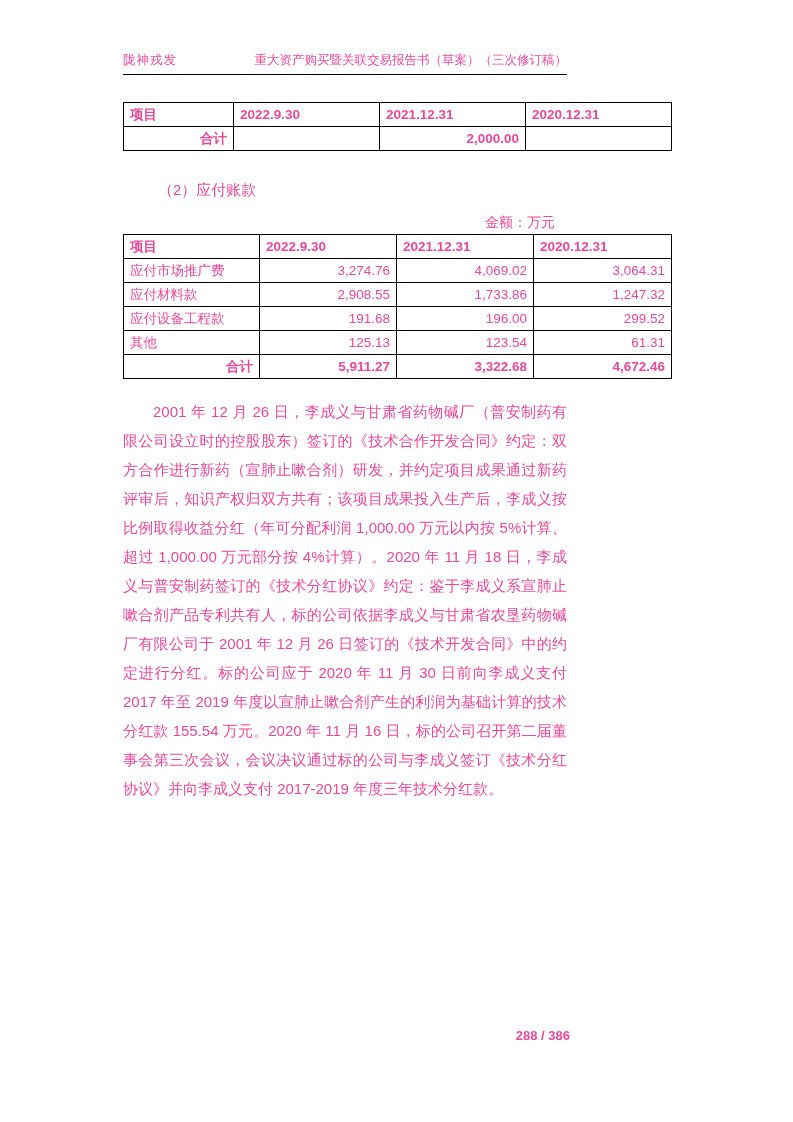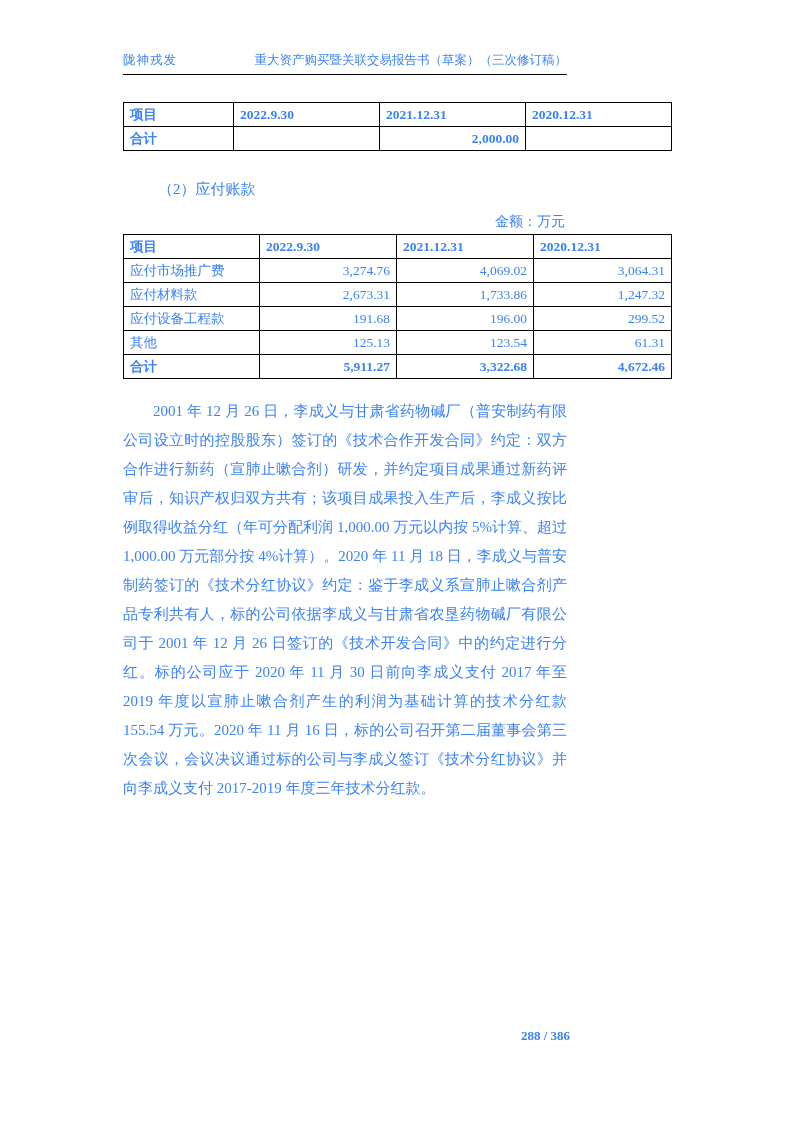--- a/index.html
+++ b/index.html
@@ -5,22 +5,22 @@
   html, body {
     margin: 0;
     padding: 0;
     background: #ffffff;
   }
   .page {
     position: relative;
     width: 688px;
     height: 1122px;
     background: #ffffff;
-    font-family: Liberation Serif, serif;
-    color: #3b82f6;
+    font-family: Liberation Sans, sans-serif;
+    color: #ec4899;
     overflow: hidden;
     box-sizing: border-box;
   }
   .content {
     margin-left: 123px;
     margin-right: 121px;
   }
   
   .doc-header {
     display: flex;
@@ -49,21 +49,21 @@
     vertical-align: middle;
     overflow: hidden;
     white-space: nowrap;
   }
   table.doc-table th {
     font-weight: bold;
     text-align: left;
   }
   td.cell-label { text-align: left; }
   td.cell-num { text-align: right; }
-  td.cell-center { text-align: left; }
+  td.cell-center { text-align: right; }
   tr.total-row td { font-weight: bold; }
   .tbl1 { margin-top: 27px; }
   .tbl2 { margin-top: 2px; }
   
   .para {
     font-size: 15px;
     line-height: 29px;
     text-align: justify;
     text-indent: 2em;
     margin: 0;
@@ -75,21 +75,21 @@
     text-indent: 1.8em;
     margin: 8px;
     margin-top: 24px;
     font-weight: normal;
   }
   .p2 { margin-top: 13px; }
   .unit-label {
     font-size: 14px;
     line-height: 20px;
     text-align: right;
-    margin: 2px 2px 2px 0;
+    margin: 2px 12px 2px 0;
   }
   .p3 { margin-top: 18px; }
   
   .page-footer {
     position: absolute;
     top: 1028px;
     right: 118px;
     font-size: 13px;
     font-weight: bold;
   }
@@ -154,21 +154,21 @@
       </thead>
       <tbody>
         <tr>
           <td class="cell-label">应付市场推广费</td>
           <td class="cell-num">3,274.76</td>
           <td class="cell-num">4,069.02</td>
           <td class="cell-num">3,064.31</td>
         </tr>
         <tr>
           <td class="cell-label">应付材料款</td>
-          <td class="cell-num">2,673.31</td>
+          <td class="cell-num">2,908.55</td>
           <td class="cell-num">1,733.86</td>
           <td class="cell-num">1,247.32</td>
         </tr>
         <tr>
           <td class="cell-label">应付设备工程款</td>
           <td class="cell-num">191.68</td>
           <td class="cell-num">196.00</td>
           <td class="cell-num">299.52</td>
         </tr>
         <tr>

